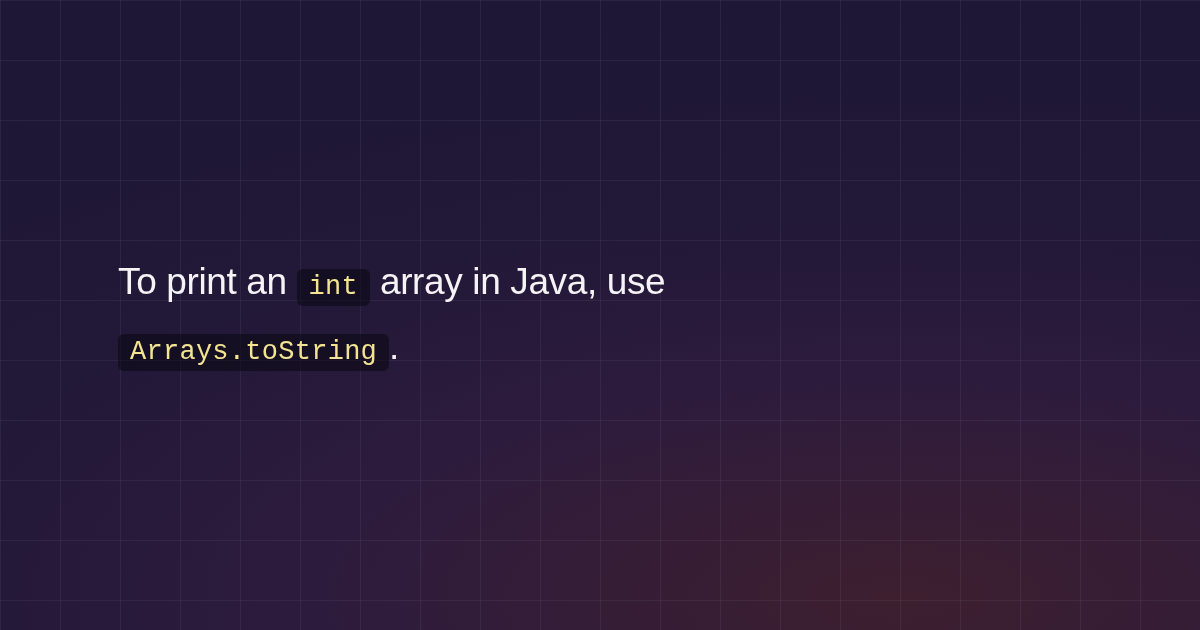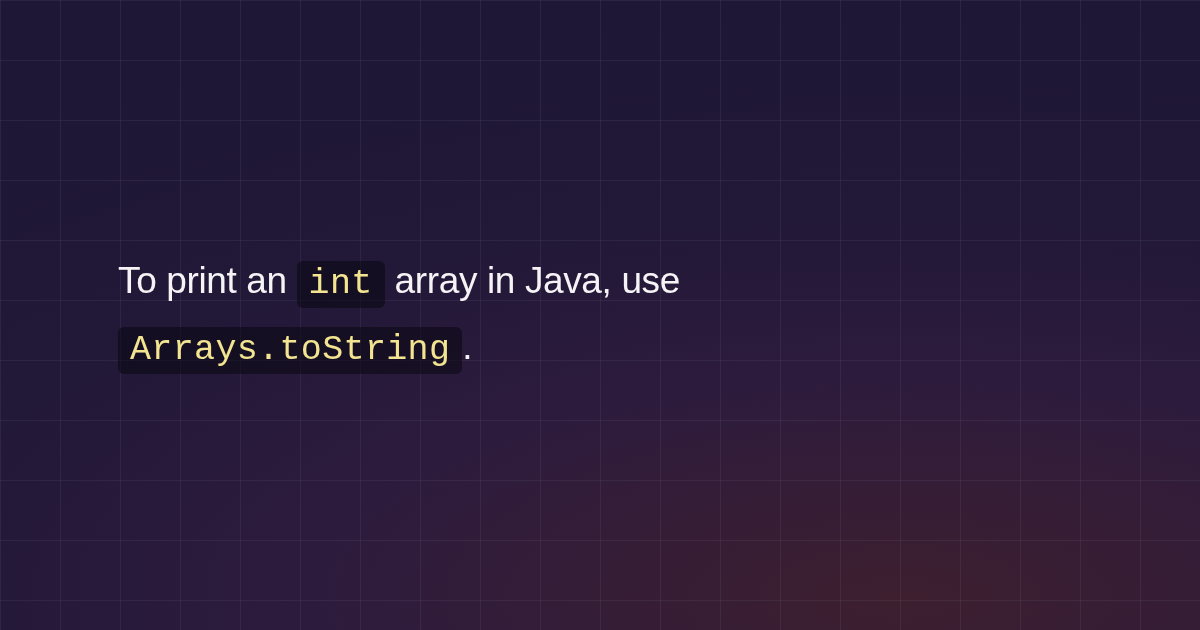--- a/index.html
+++ b/index.html
@@ -49,21 +49,21 @@
       font-weight: 400;
       letter-spacing: -0.01em;
     }
     
     .code-inline {
       font-family: 'SF Mono', 'Menlo', 'Monaco', 'Consolas', 'Courier New', monospace;
       color: #f2e491;
       background-color: rgba(10, 8, 16, 0.55);
       padding: 3px 12px 4px 12px;
       border-radius: 6px;
-      font-size: 35px;
+      font-size: 27px;
       font-weight: 400;
       letter-spacing: 0.01em;
     }
   </style>
 </head>
 <body>
 
 <div class="grid-overlay"></div>
 
 <div class="content">

